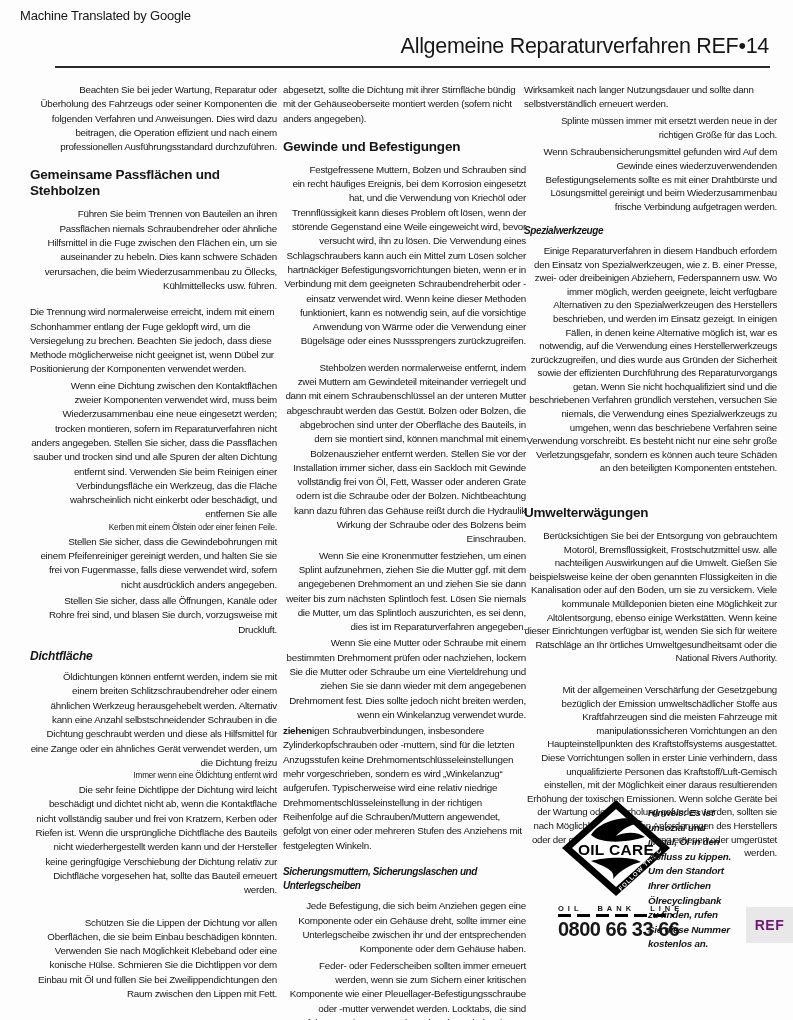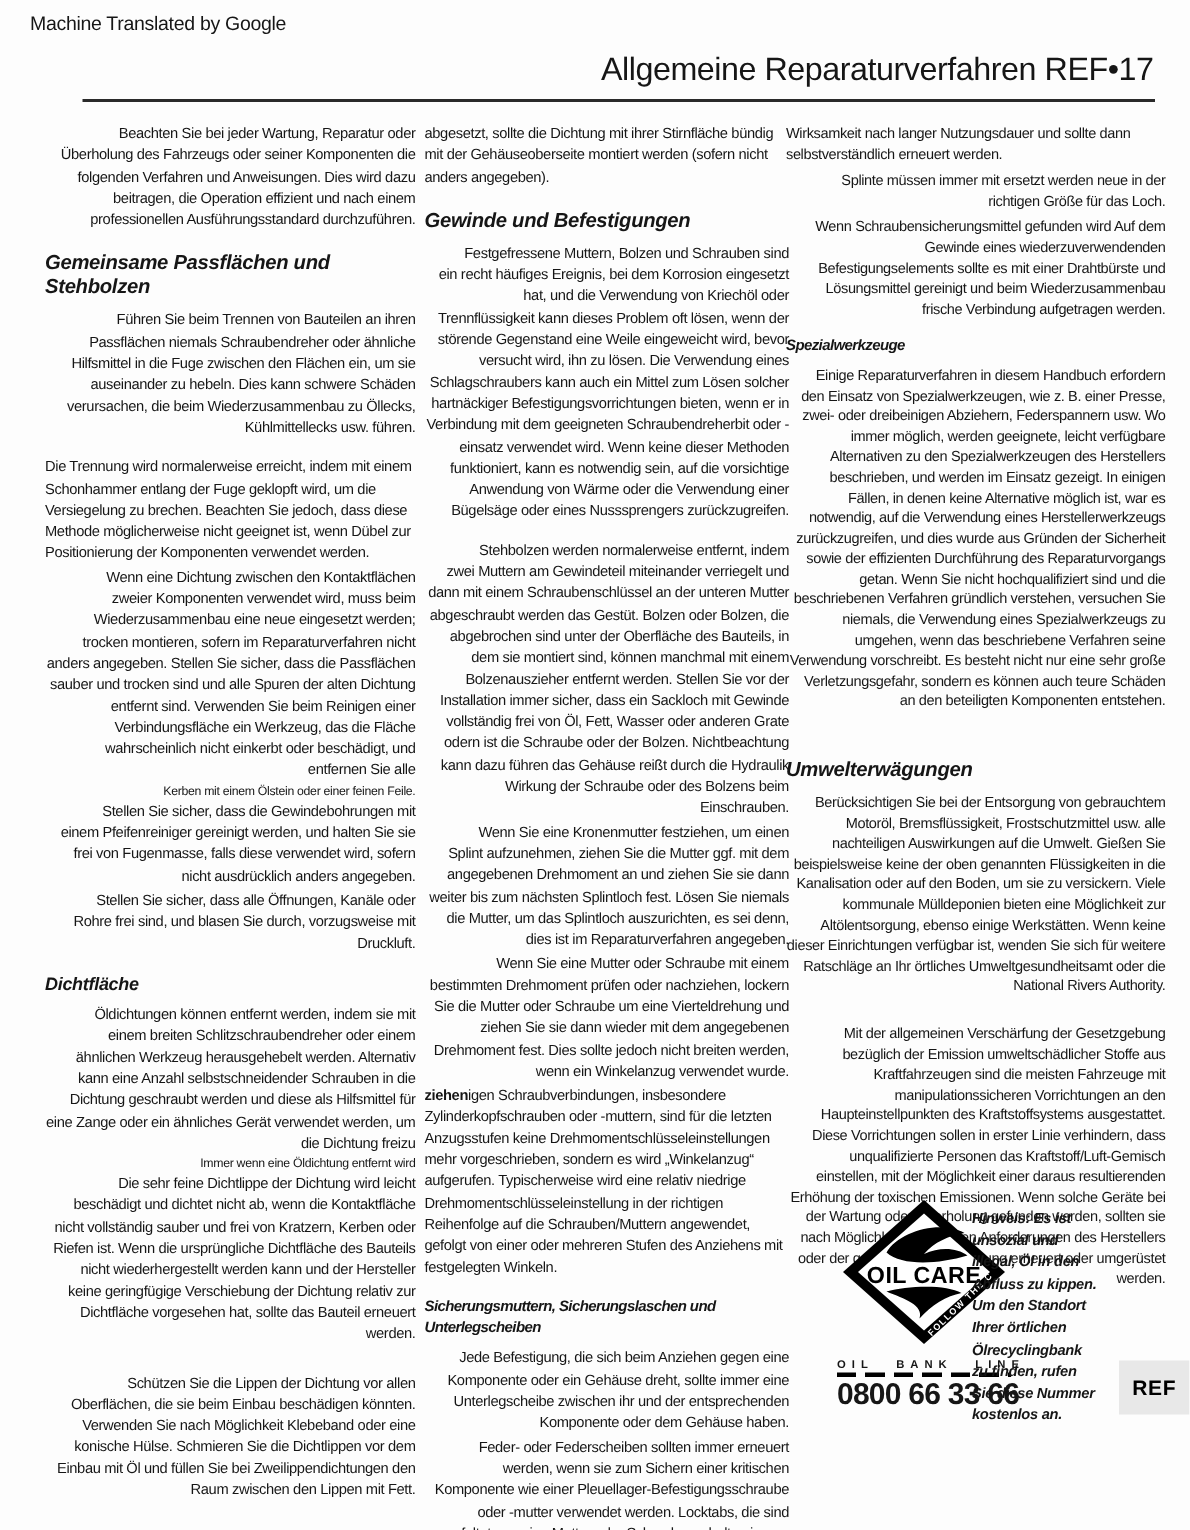--- a/index.html
+++ b/index.html
@@ -12,40 +12,40 @@
   .mt-note{position:absolute;left:20px;top:8px;font-size:13px;letter-spacing:-0.2px;}
   .page-title{position:absolute;right:24px;top:34px;font-size:21.5px;letter-spacing:-0.3px;white-space:nowrap;}
   .title-rule{position:absolute;left:55px;right:23px;top:66px;border-top:2px solid #2a2a2a;}
   
   .col{position:absolute;top:83px;font-size:9.8px;line-height:14.3px;letter-spacing:-0.25px;text-align:left;}
   #col1{left:30px;width:247px;}
   #col2{left:283px;width:243px;}
   #col3{left:524px;width:253px;font-size:9.7px;line-height:13.6px;}
   .p{margin:0 0 2px 0;}
   .p.indent{text-indent:17px;text-align:right;}
-  .h2{font-size:13.5px;font-weight:bold;font-style:italic;letter-spacing:-0.2px;line-height:16px;margin:13px 0 8px 0;}
+  .h2{font-size:13.5px;font-weight:bold;letter-spacing:-0.2px;line-height:16px;margin:13px 0 8px 0;}
   .h3{font-size:12px;font-weight:bold;font-style:italic;letter-spacing:-0.2px;margin:12px 0 7px 0;}
   .h4{font-size:10px;font-weight:bold;font-style:italic;letter-spacing:-0.4px;margin:11px 0 6px 0;}
   .small{font-size:8.2px;line-height:11px;letter-spacing:-0.2px;text-indent:8px;}
   
   .logo-block{position:absolute;left:558px;top:799px;width:116px;text-align:center;}
   .bank-line{margin-top:3px;font-size:7.5px;font-weight:bold;letter-spacing:4px;word-spacing:9px;white-space:nowrap;}
   .dash-line{height:2.5px;margin-top:1px;background:repeating-linear-gradient(90deg,#000 0 13px,transparent 13px 19px);}
   .phone{margin-top:1px;font-size:20px;font-weight:bold;letter-spacing:-0.5px;white-space:nowrap;}
   .note{position:absolute;left:648px;top:806px;width:86px;font-size:9.8px;line-height:14.6px;
         font-weight:bold;font-style:italic;letter-spacing:-0.2px;}
   .ref-tab{position:absolute;left:746px;top:907px;width:47px;height:36px;background:#e8e8e8;
            display:flex;align-items:center;justify-content:center;
-           font-size:14px;font-weight:bold;color:#000000;letter-spacing:0.5px;}
+           font-size:14px;font-weight:bold;color:#701a75;letter-spacing:0.5px;}
 </style>
 </head>
 <body>
 
 <div class="mt-note">Machine Translated by Google</div>
-<div class="page-title">Allgemeine Reparaturverfahren REF•17</div>
+<div class="page-title">Allgemeine Reparaturverfahren REF•14</div>
 <div class="title-rule"></div>
 
 <div class="col" id="col1">
     <div class="p indent">Beachten Sie bei jeder Wartung, Reparatur oder Überholung des Fahrzeugs oder seiner Komponenten die folgenden Verfahren und Anweisungen. Dies wird dazu beitragen, die Operation effizient und nach einem professionellen Ausführungsstandard durchzuführen.</div>
     <div class="h2">Gemeinsame Passflächen und Stehbolzen</div>
     <div class="p indent">Führen Sie beim Trennen von Bauteilen an ihren Passflächen niemals Schraubendreher oder ähnliche Hilfsmittel in die Fuge zwischen den Flächen ein, um sie auseinander zu hebeln. Dies kann schwere Schäden verursachen, die beim Wiederzusammenbau zu Öllecks, Kühlmittellecks usw. führen.</div>
     <div class="p" style="margin-top: 12px;">Die Trennung wird normalerweise erreicht, indem mit einem Schonhammer entlang der Fuge geklopft wird, um die Versiegelung zu brechen. Beachten Sie jedoch, dass diese Methode möglicherweise nicht geeignet ist, wenn Dübel zur Positionierung der Komponenten verwendet werden.</div>
     <div class="p indent">Wenn eine Dichtung zwischen den Kontaktflächen zweier Komponenten verwendet wird, muss beim Wiederzusammenbau eine neue eingesetzt werden; trocken montieren, sofern im Reparaturverfahren nicht anders angegeben. Stellen Sie sicher, dass die Passflächen sauber und trocken sind und alle Spuren der alten Dichtung entfernt sind. Verwenden Sie beim Reinigen einer Verbindungsfläche ein Werkzeug, das die Fläche wahrscheinlich nicht einkerbt oder beschädigt, und entfernen Sie alle<div class="small">Kerben mit einem Ölstein oder einer feinen Feile.</div></div>
     <div class="p indent" style="margin-top: 2px;">Stellen Sie sicher, dass die Gewindebohrungen mit einem Pfeifenreiniger gereinigt werden, und halten Sie sie frei von Fugenmasse, falls diese verwendet wird, sofern nicht ausdrücklich anders angegeben.</div>
     <div class="p indent" style="margin-top: 2px;">Stellen Sie sicher, dass alle Öffnungen, Kanäle oder Rohre frei sind, und blasen Sie durch, vorzugsweise mit Druckluft.</div>

